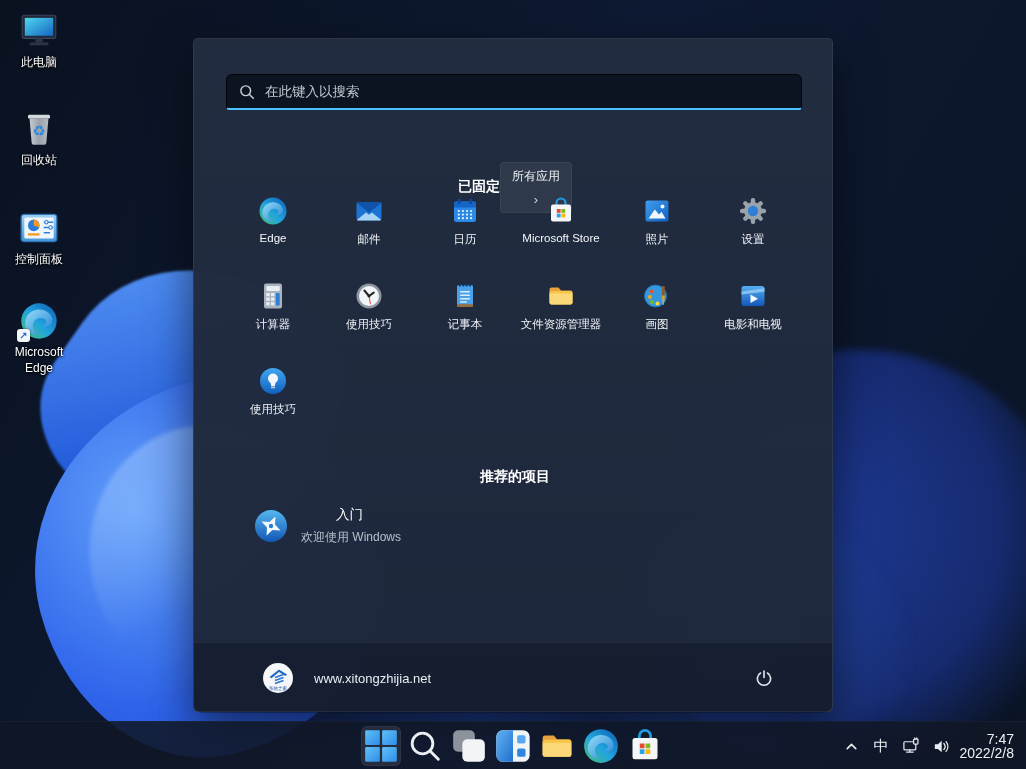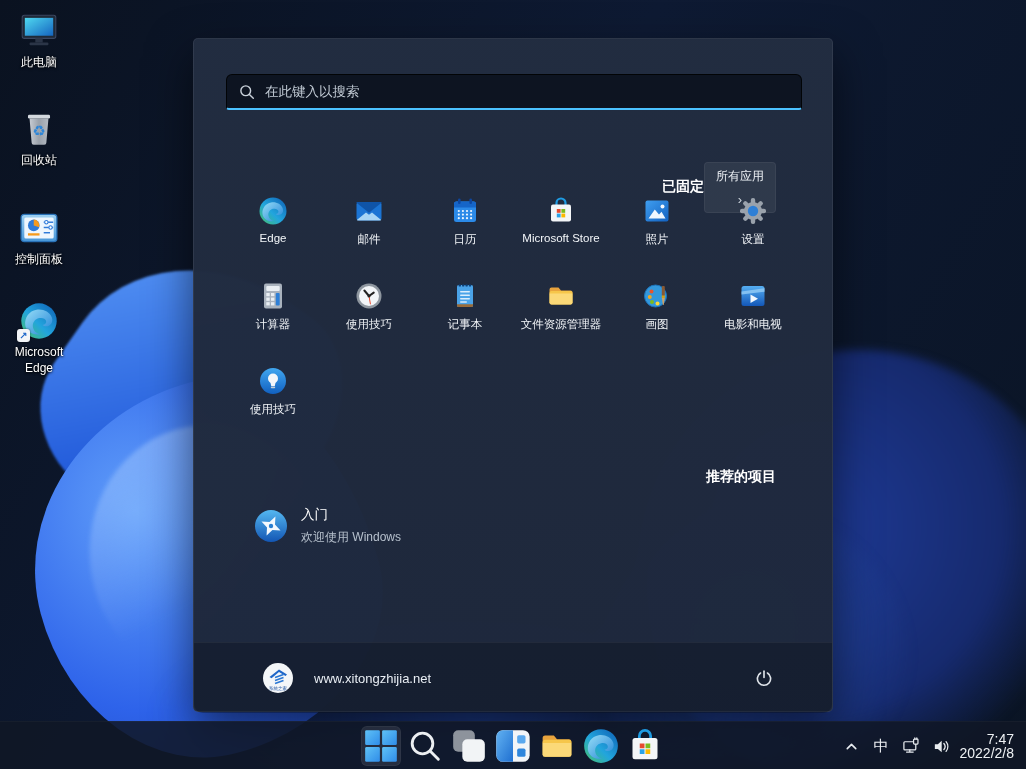--- a/index.html
+++ b/index.html
@@ -50,37 +50,37 @@
     border:1px solid rgba(255,255,255,.07); border-radius:5px;
     box-shadow:0 18px 45px rgba(0,0,0,.55); }
   .search-wrap { position:absolute; left:32px; top:35px; width:576px; height:36px; }
   .search-input { width:100%; height:100%; background:#0d1421; border:1px solid rgba(0,0,0,.8);
     border-bottom:2px solid #4cc2ff; border-radius:6px 6px 3px 3px; outline:none;
     color:#dfe6ee; font-size:13.5px; padding:0 12px 0 38px;
     font-family:"Liberation Sans","DejaVu Sans",sans-serif; }
   .search-input::placeholder { color:#c3ccd6; opacity:1; }
   .search-glyph { position:absolute; left:12px; top:9px; width:18px; height:18px; pointer-events:none; }
   .sec-row { position:absolute; left:60px; right:56px; height:28px; display:flex;
-    align-items:center; justify-content:flex-end; }
+    align-items:center; justify-content:center; }
   .sec-row.pinned { top:134px; }
   .sec-row.reco { top:424px; }
   .sec-title { font-size:14px; font-weight:bold; color:#fff; }
   .all-apps-btn { display:flex; align-items:center; gap:7px; background:rgba(255,255,255,.065);
     border:1px solid rgba(255,255,255,.05); border-radius:4px; padding:5px 11px;
     font-size:12px; color:#eef2f6; cursor:pointer;flex-direction:column; }
   .all-apps-btn .chev { font-size:13px; color:#cfd6de; }
   .pinned-grid { position:absolute; left:31px; top:147px; width:578px; height:255px;
     display:grid; grid-template-columns:repeat(6,96px); grid-auto-rows:85px; }
   .tile { display:flex; flex-direction:column; align-items:center; border-radius:5px; cursor:pointer; }
   .tile .ticon { margin-top:9px; width:32px; height:32px; display:flex; align-items:center; justify-content:center; }
   .tile .tlabel { margin-top:5px; font-size:11.5px; color:#f3f6f9; white-space:nowrap; }
   .reco-list { position:absolute; left:44px; top:458px; width:552px; }
   .reco-item { display:flex; align-items:center; gap:13px; padding:9px 16px; border-radius:5px; cursor:pointer; }
   .reco-item .ricon { width:34px; height:34px; flex:0 0 auto; }
-  .reco-title { font-size:13.5px; color:#fff; }
+  .reco-title { font-size:13.5px; color:#fff;margin-left:35px; }
   .reco-sub { font-size:12px; color:#b7c1cd; margin-top:5px; }
   .menu-footer { position:absolute; left:0; right:0; top:603px; height:71px;
     background:rgba(8,14,26,.35); border-top:1px solid rgba(255,255,255,.055);
     border-radius:0 0 9px 9px; display:flex; align-items:center; }
   .user-chip { display:flex; align-items:center; gap:20px; margin-left:60px;
     padding:5px 8px; border-radius:5px; cursor:pointer; }
   .user-chip .avatar { width:32px; height:32px; }
   .user-chip .uname { font-size:13px; color:#e9eef4; }
   .power-btn { position:absolute; right:48px; top:15px; width:40px; height:40px; border-radius:5px;
     display:flex; align-items:center; justify-content:center; cursor:pointer; background:transparent; border:none; }

